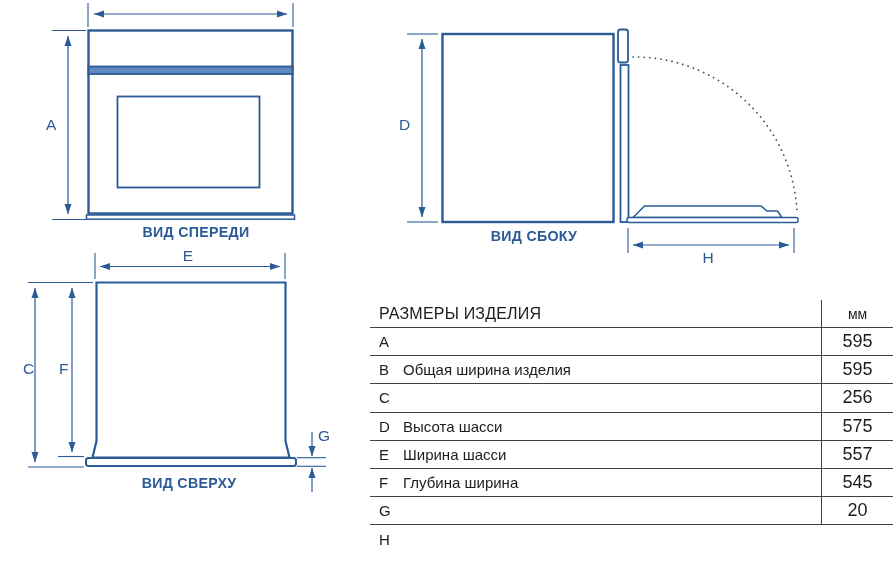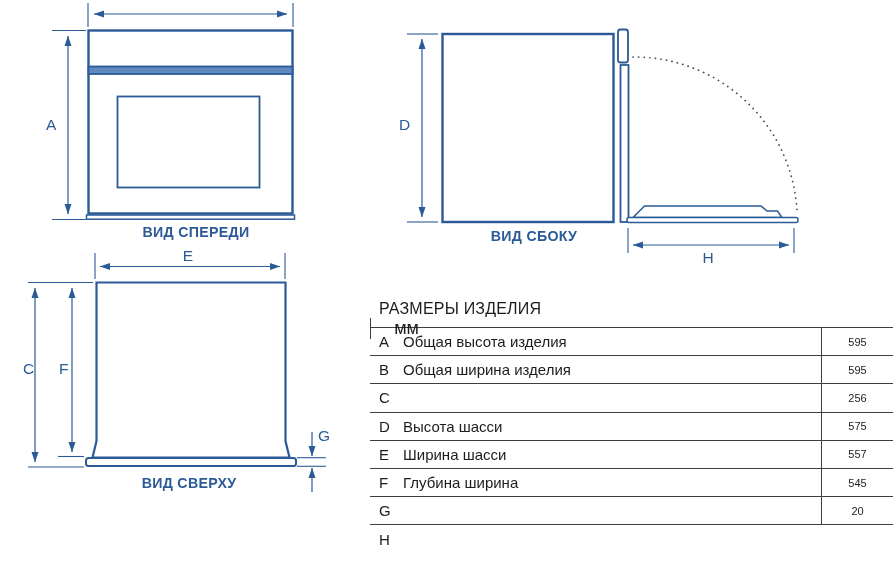--- a/index.html
+++ b/index.html
@@ -19,24 +19,24 @@
        stroke-dasharray:0.2 5.4;}
 
   
   .dtable{position:absolute;left:370px;top:300px;width:523px;color:#1c1c1c;}
   .trow{display:flex;align-items:stretch;height:28.2px;border-bottom:1px solid #3f3f3f;
         box-sizing:border-box;}
   .trow.last{border-bottom:none;}
   .tmain{flex:1;display:flex;align-items:center;padding-left:9px;font-size:15px;}
   .tkey{width:16px;margin-right:8px;flex:none;}
   .tval{width:71px;flex:none;border-left:1px solid #3f3f3f;display:flex;
-        align-items:center;justify-content:center;font-size:11px;}
-  .thead{height:28px;flex-direction:column;}
+        align-items:center;justify-content:center;font-size:18px;}
+  .thead{height:28px;}
   .ttitle{font-size:16px;letter-spacing:.2px;}
-  .tunit{font-size:18px;}
+  .tunit{font-size:14px;}
 </style>
 </head>
 <body>
 
 <div class="stage">
 
   <svg width="896" height="563" viewBox="0 0 896 563">
     <defs>
       <marker id="arr" viewBox="0 0 10 8" refX="9.4" refY="4" markerWidth="11" markerHeight="9" orient="auto-start-reverse" markerUnits="userSpaceOnUse">
         <path d="M0,0.7 L9.6,4 L0,7.3 Z" fill="#2b5b97"></path>
@@ -114,21 +114,20 @@
 
   <div class="dtable">
     <div class="trow thead">
       <div class="tmain ttitle">РАЗМЕРЫ ИЗДЕЛИЯ</div>
       <div class="tval tunit">мм</div>
     </div>
 
     <div class="trow">
       <div class="tmain">
           <span class="tkey">A</span>
-          <span>Общая высота изделия</span>
         </div>
       <div class="tval">595</div>
     </div>
     <div class="trow">
       <div class="tmain">
           <span class="tkey">B</span>
           <span>Общая ширина изделия</span>
         </div>
       <div class="tval">595</div>
     </div>

